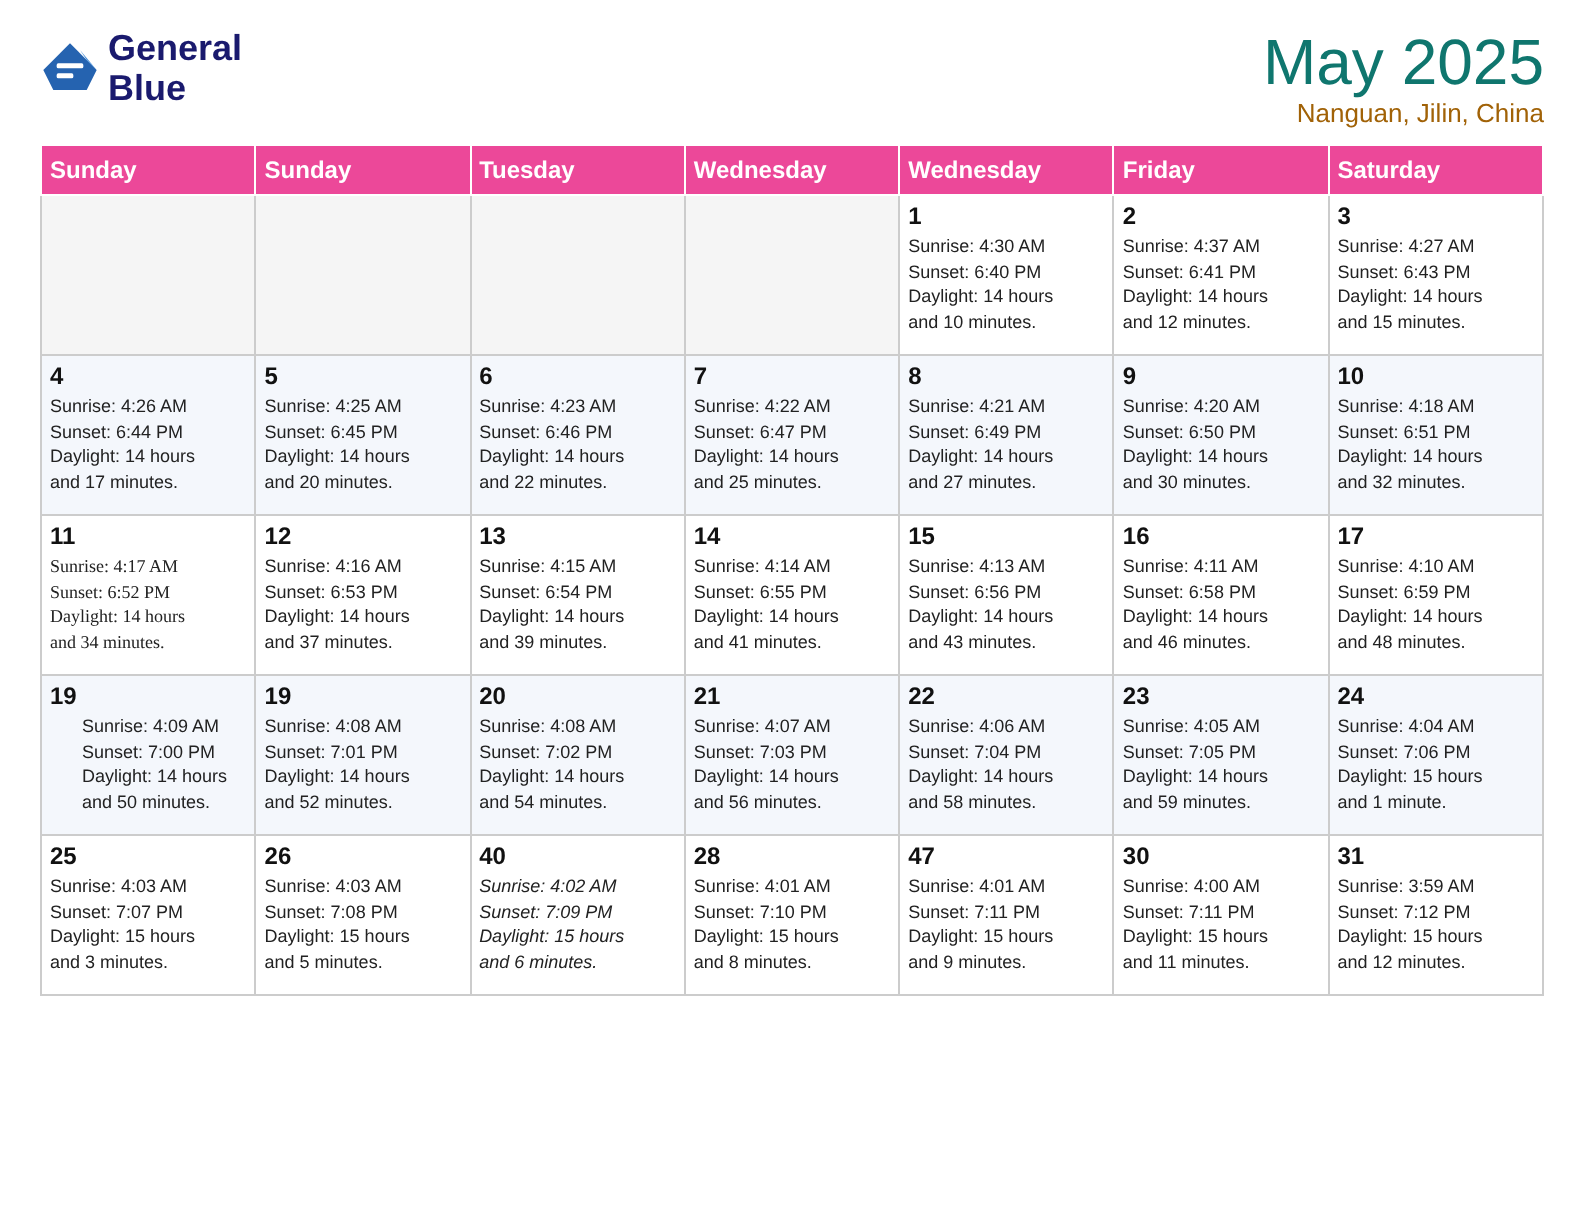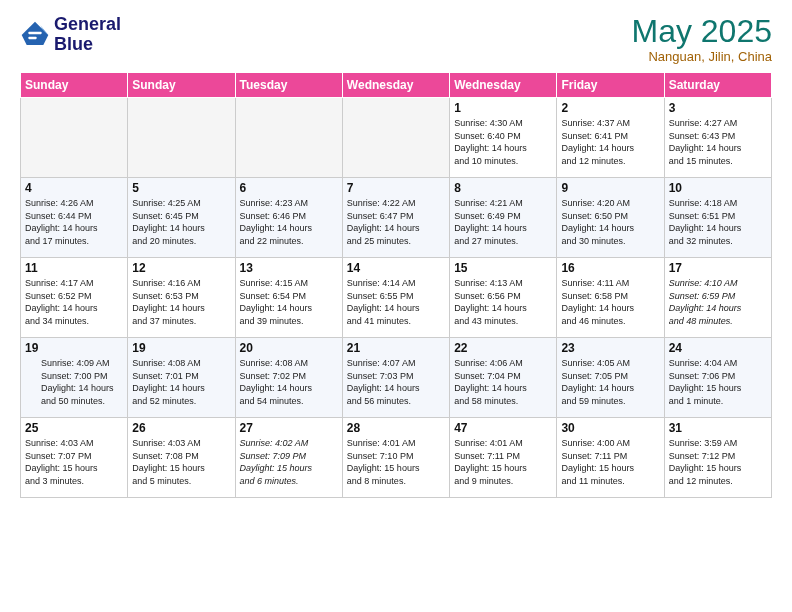--- a/index.html
+++ b/index.html
@@ -209,21 +209,21 @@
             <span class="day-num">10</span>
             <div class="day-detail" style="white-space: pre-line;">Sunrise: 4:18 AM
 Sunset: 6:51 PM
 Daylight: 14 hours
 and 32 minutes.</div>
           </td>
         </tr>
         <tr class="row-odd">
           <td>
             <span class="day-num">11</span>
-            <div class="day-detail" style="white-space: pre-line;">Sunrise: 4:17 AM
+            <div class="day-detail" style="white-space: pre-line; font-family: Liberation Serif, serif;">Sunrise: 4:17 AM
 Sunset: 6:52 PM
 Daylight: 14 hours
 and 34 minutes.</div>
           </td>
           <td>
             <span class="day-num">12</span>
             <div class="day-detail" style="white-space: pre-line;">Sunrise: 4:16 AM
 Sunset: 6:53 PM
 Daylight: 14 hours
 and 37 minutes.</div>
@@ -251,21 +251,21 @@
           </td>
           <td>
             <span class="day-num">16</span>
             <div class="day-detail" style="white-space: pre-line;">Sunrise: 4:11 AM
 Sunset: 6:58 PM
 Daylight: 14 hours
 and 46 minutes.</div>
           </td>
           <td>
             <span class="day-num">17</span>
-            <div class="day-detail" style="white-space: pre-line; font-style: italic;">Sunrise: 4:10 AM
+            <div class="day-detail" style="white-space: pre-line;">Sunrise: 4:10 AM
 Sunset: 6:59 PM
 Daylight: 14 hours
 and 48 minutes.</div>
           </td>
         </tr>
         <tr class="row-even">
           <td>
             <span class="day-num">19</span>
             <div class="day-detail" style="white-space: pre-line; margin-left: 16px;">Sunrise: 4:09 AM
 Sunset: 7:00 PM
@@ -324,21 +324,21 @@
 and 3 minutes.</div>
           </td>
           <td>
             <span class="day-num">26</span>
             <div class="day-detail" style="white-space: pre-line;">Sunrise: 4:03 AM
 Sunset: 7:08 PM
 Daylight: 15 hours
 and 5 minutes.</div>
           </td>
           <td>
-            <span class="day-num">27</span>
+            <span class="day-num">40</span>
             <div class="day-detail" style="white-space: pre-line; font-style: italic;">Sunrise: 4:02 AM
 Sunset: 7:09 PM
 Daylight: 15 hours
 and 6 minutes.</div>
           </td>
           <td>
             <span class="day-num">28</span>
             <div class="day-detail" style="white-space: pre-line;">Sunrise: 4:01 AM
 Sunset: 7:10 PM
 Daylight: 15 hours

